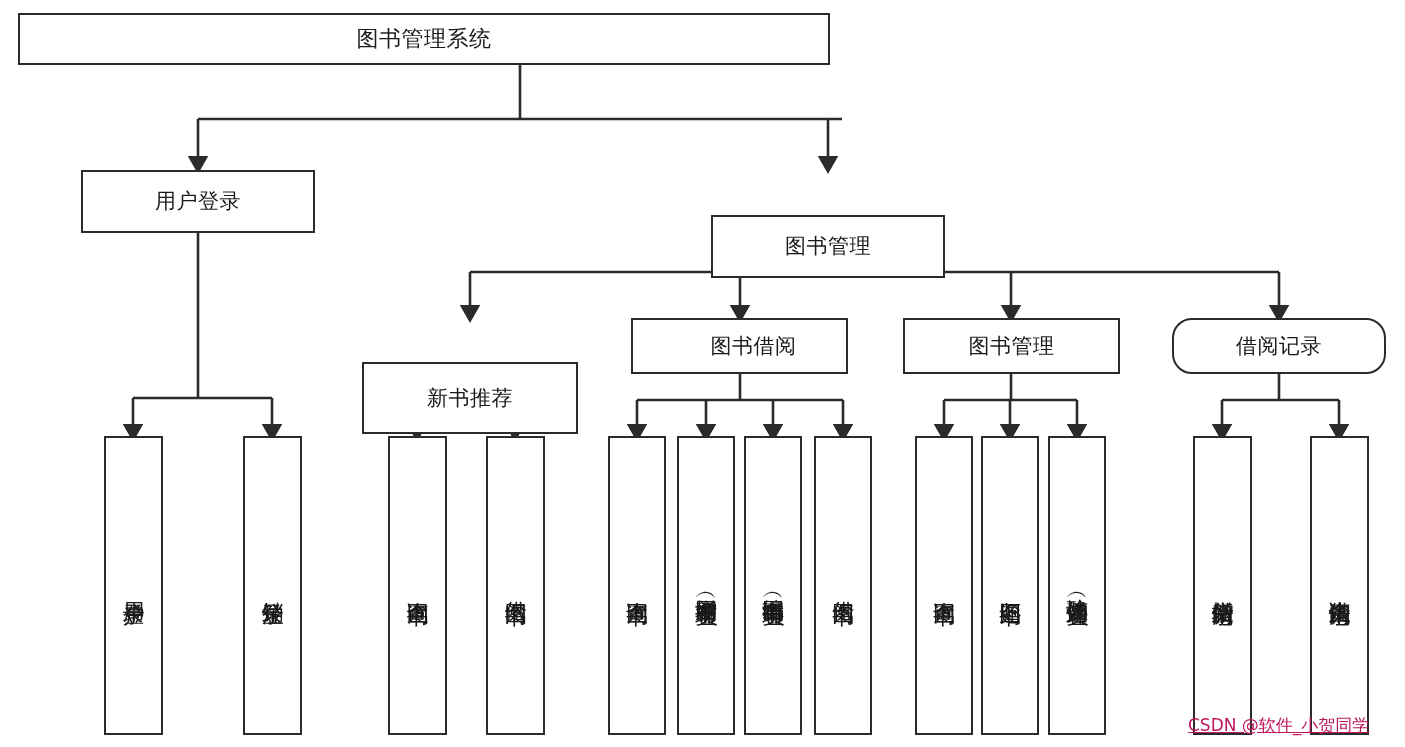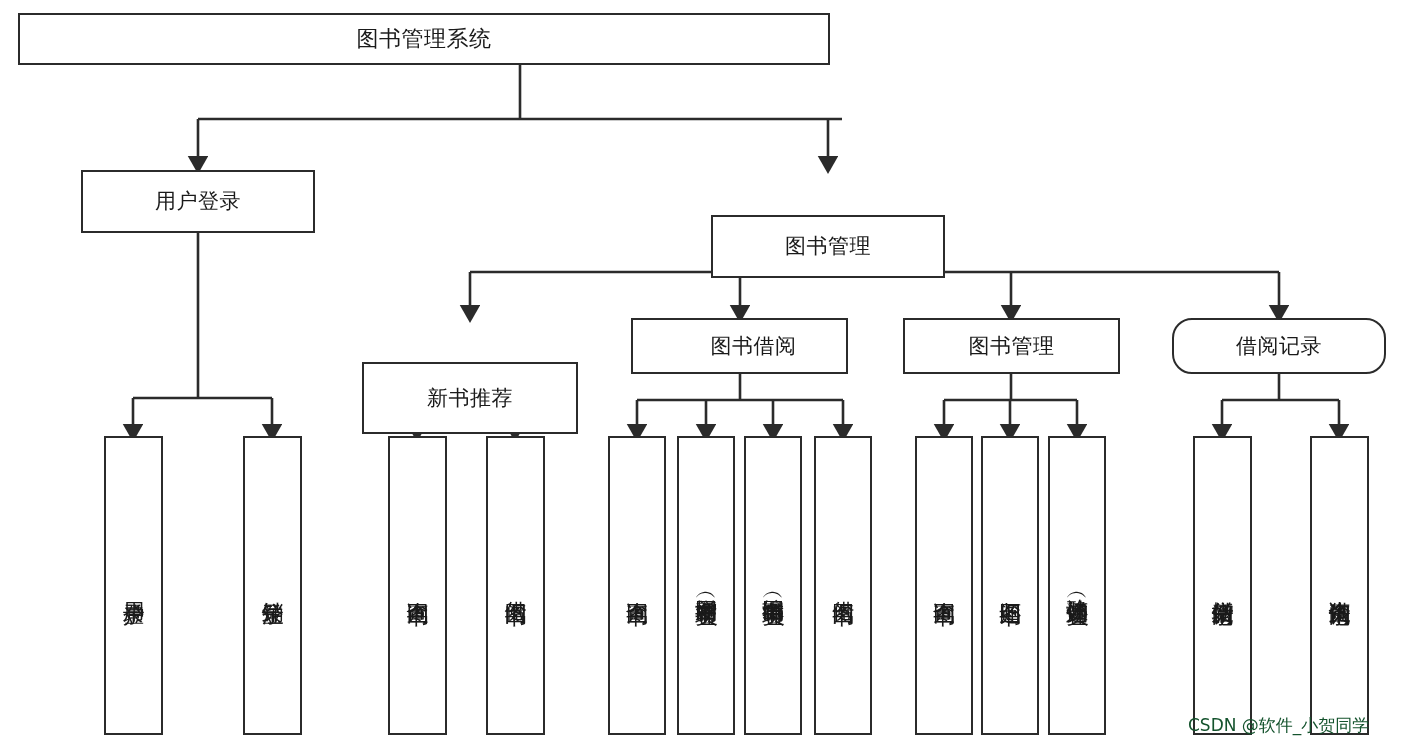--- a/index.html
+++ b/index.html
@@ -57,23 +57,24 @@
     text-orientation: upright;
     font-size: 22px;
     line-height: 1.12;
     letter-spacing: 1px;
   }
   .watermark {
     position: absolute;
     left: 1188px;
     top: 714px;
     font-size: 17px;
-    color: #14532d;
+    color: #be185d;
     white-space: nowrap;
     font-family: "DejaVu Sans", "Liberation Sans", sans-serif;
+    text-decoration: underline;
   }
 </style>
 </head>
 <body>
 
 <div id="canvas">
 
   <svg id="edges" viewBox="0 0 1405 747" xmlns="http://www.w3.org/2000/svg">
     <defs>
       <marker id="arrow" markerWidth="9" markerHeight="9" refX="2.4" refY="4" orient="auto" markerUnits="strokeWidth">

